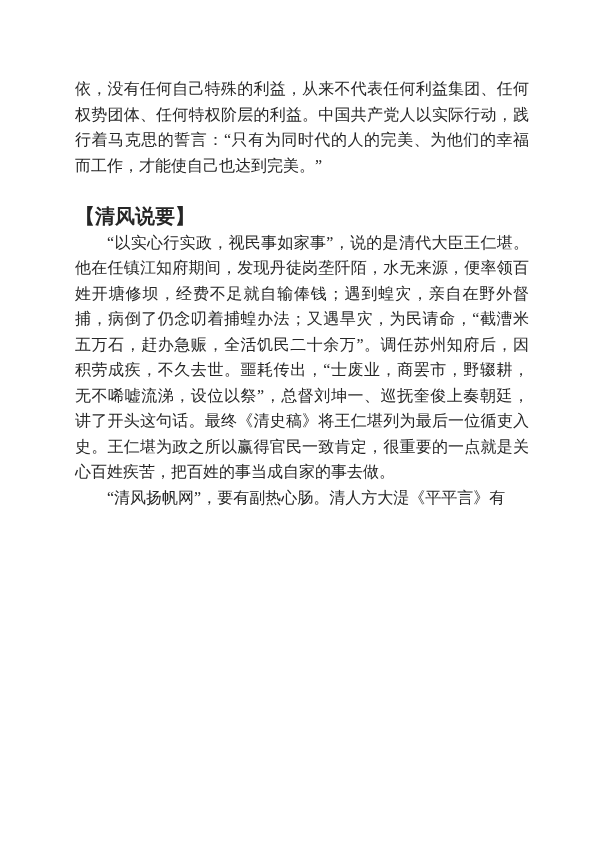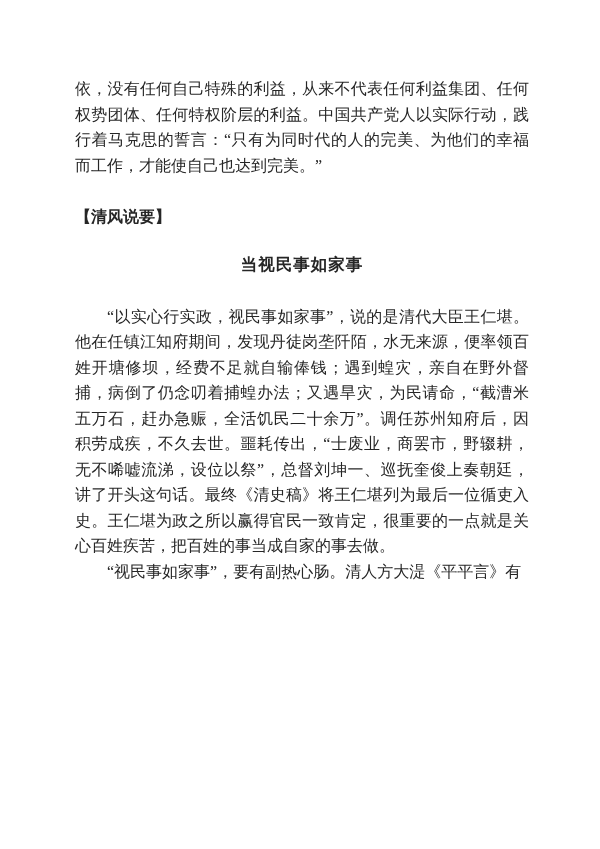--- a/index.html
+++ b/index.html
@@ -28,21 +28,21 @@
   }
   p.para {
     margin: 0;
     word-break: break-all;
   }
   p.indent {
     text-indent: 32px;
   }
   .section-header {
     margin: 26px 0 0 0;
-    font-size: 16px;
+    font-size: 20px;
     line-height: 25.5px;
     font-weight: 600;
     text-align: left;
   }
   .article-title {
     margin: 22px 0 26px 0;
     font-size: 16.5px;
     line-height: 26px;
     font-weight: bold;
     text-align: center;
@@ -59,18 +59,17 @@
     color: #333333;
   }
 </style>
 </head>
 <body>
 
 <div class="page">
   <div class="content">
     <p class="para">依，没有任何自己特殊的利益，从来不代表任何利益集团、任何权势团体、任何特权阶层的利益。中国共产党人以实际行动，践行着马克思的誓言：“只有为同时代的人的完美、为他们的幸福而工作，才能使自己也达到完美。”</p>
     <p class="section-header">【清风说要】</p>
-    <h1 class="article-title">当视民事如家事</h1>
     <p class="para indent">“以实心行实政，视民事如家事”，说的是清代大臣王仁堪。他在任镇江知府期间，发现丹徒岗垄阡陌，水无来源，便率领百姓开塘修坝，经费不足就自输俸钱；遇到蝗灾，亲自在野外督捕，病倒了仍念叨着捕蝗办法；又遇旱灾，为民请命，“截漕米五万石，赶办急赈，全活饥民二十余万”。调任苏州知府后，因积劳成疾，不久去世。噩耗传出，“士废业，商罢市，野辍耕，无不唏嘘流涕，设位以祭”，总督刘坤一、巡抚奎俊上奏朝廷，讲了开头这句话。最终《清史稿》将王仁堪列为最后一位循吏入史。王仁堪为政之所以赢得官民一致肯定，很重要的一点就是关心百姓疾苦，把百姓的事当成自家的事去做。</p>
-    <p class="para indent">“视民事如家事”，要有副热心肠。清人方大湜《平平言》有</p>
+    <p class="para indent">“清风扬帆网”，要有副热心肠。清人方大湜《平平言》有</p>
   </div>
   <div class="footer">- 4 -</div>
 </div>
 
 </body></html>

